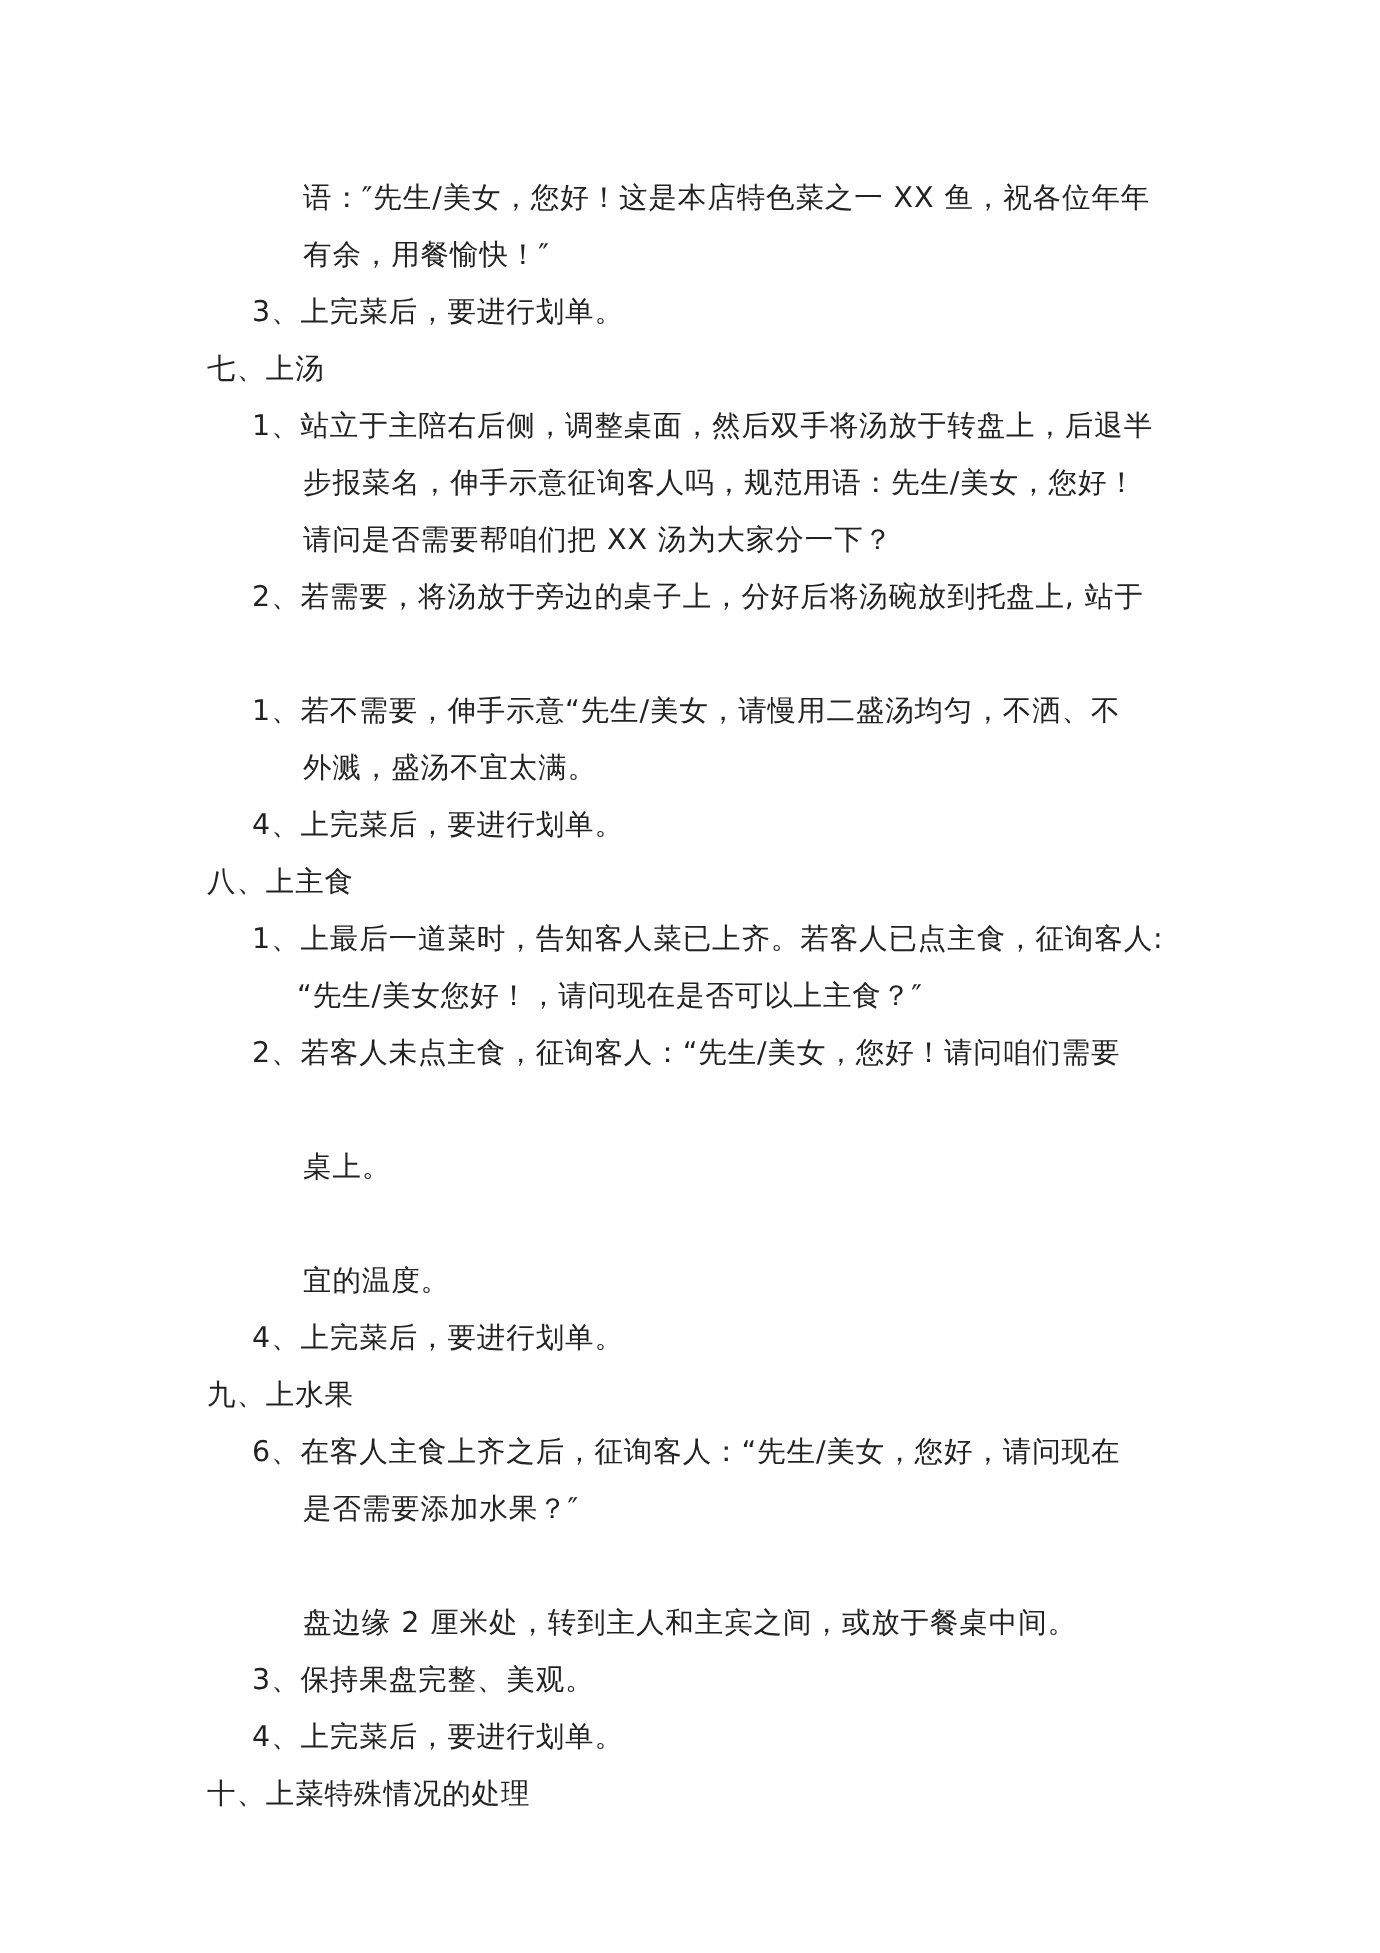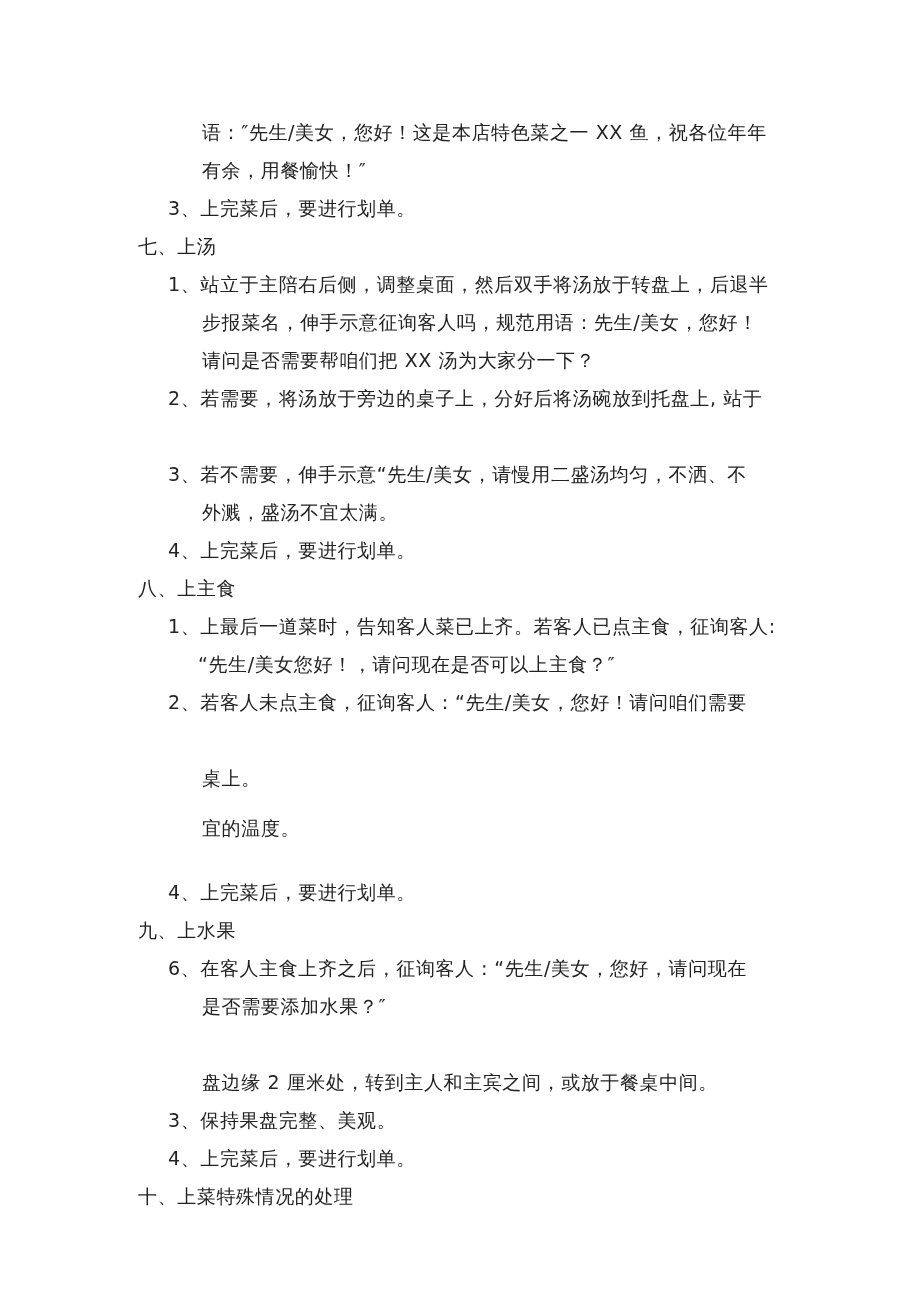--- a/index.html
+++ b/index.html
@@ -16,29 +16,29 @@
 
 <div class="page">
   <div class="line c" style="top:120px">语：″先生/美女，您好！这是本店特色菜之一 XX 鱼，祝各位年年</div>
   <div class="line c" style="top:158px">有余，用餐愉快！″</div>
   <div class="line n" style="top:196px">3、上完菜后，要进行划单。</div>
   <div class="line h" style="top:234px">七、上汤</div>
   <div class="line n" style="top:272px">1、站立于主陪右后侧，调整桌面，然后双手将汤放于转盘上，后退半</div>
   <div class="line c" style="top:348px">请问是否需要帮咱们把 XX 汤为大家分一下？</div>
   <div class="line c" style="top:310px">步报菜名，伸手示意征询客人吗，规范用语：先生/美女，您好！</div>
   <div class="line n" style="top:386px">2、若需要，将汤放于旁边的桌子上，分好后将汤碗放到托盘上, 站于</div>
-  <div class="line n" style="top:462px">3、若不需要，伸手示意“先生/美女，请慢用二盛汤均匀，不洒、不</div>
+  <div class="line n" style="top:462px">1、若不需要，伸手示意“先生/美女，请慢用二盛汤均匀，不洒、不</div>
   <div class="line c" style="top:500px">外溅，盛汤不宜太满。</div>
   <div class="line n" style="top:538px">4、上完菜后，要进行划单。</div>
   <div class="line h" style="top:576px">八、上主食</div>
   <div class="line n" style="top:614px">1、上最后一道菜时，告知客人菜已上齐。若客人已点主食，征询客人:</div>
   <div class="line c" style="top:652px;left:198px">“先生/美女您好！，请问现在是否可以上主食？″</div>
   <div class="line n" style="top:690px">2、若客人未点主食，征询客人：“先生/美女，您好！请问咱们需要</div>
   <div class="line c" style="top:766px">桌上。</div>
-  <div class="line c" style="top:816px">宜的温度。</div>
+  <div class="line c" style="top:842px">宜的温度。</div>
   <div class="line n" style="top:880px">4、上完菜后，要进行划单。</div>
   <div class="line h" style="top:918px">九、上水果</div>
   <div class="line n" style="top:956px">6、在客人主食上齐之后，征询客人：“先生/美女，您好，请问现在</div>
   <div class="line c" style="top:994px">是否需要添加水果？″</div>
   <div class="line c" style="top:1070px">盘边缘 2 厘米处，转到主人和主宾之间，或放于餐桌中间。</div>
   <div class="line n" style="top:1108px">3、保持果盘完整、美观。</div>
   <div class="line n" style="top:1146px">4、上完菜后，要进行划单。</div>
   <div class="line h" style="top:1184px">十、上菜特殊情况的处理</div>
 </div>
 

